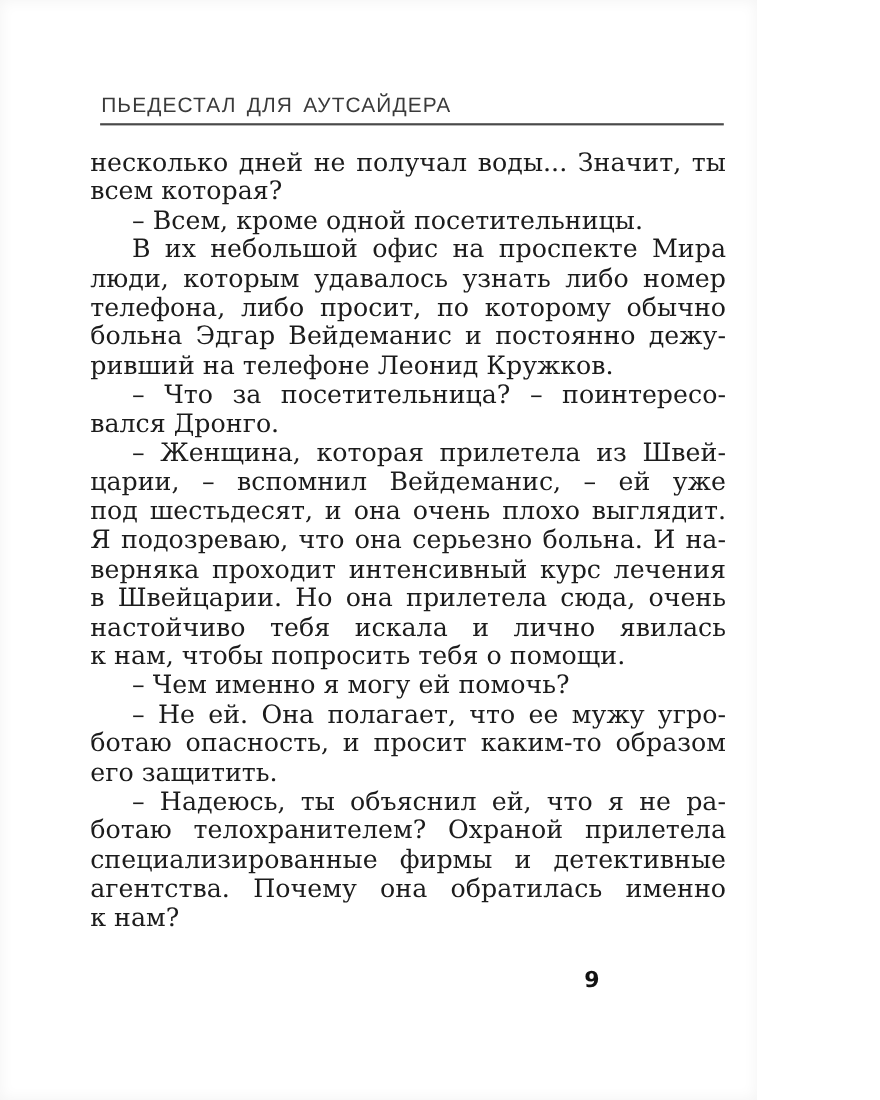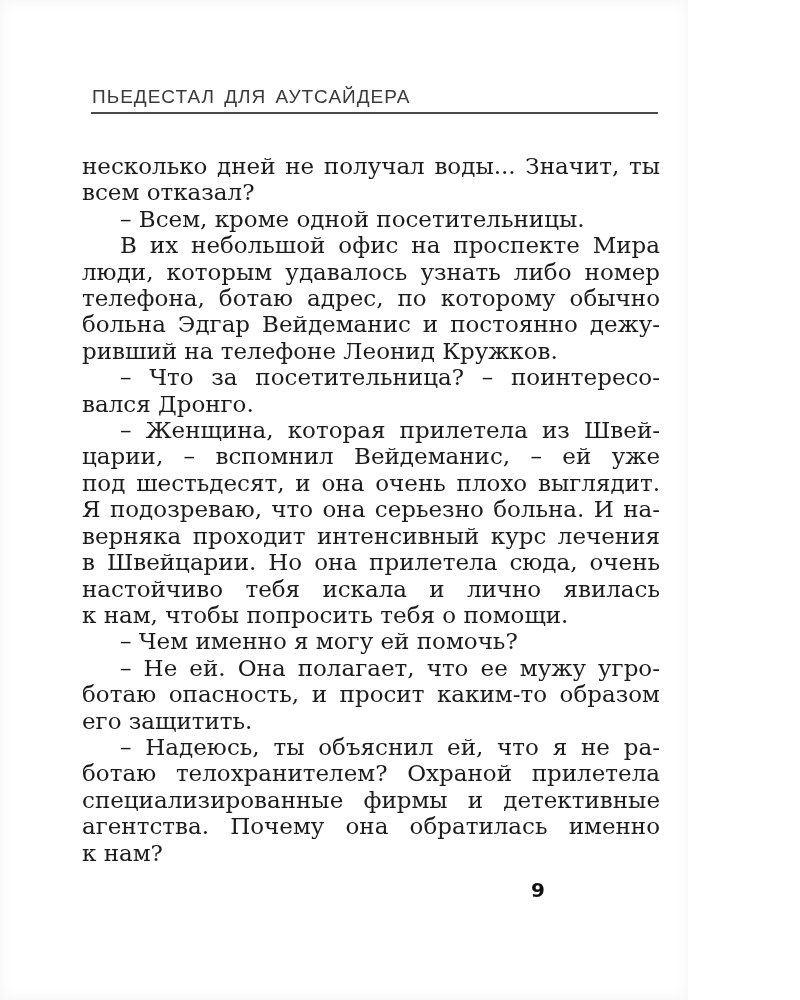--- a/index.html
+++ b/index.html
@@ -31,21 +31,21 @@
     position: absolute;
     left: 91px;
     top: 112px;
     width: 567px;
     height: 2px;
     background: #4a4a4a;
   }
   .page-body {
     position: absolute;
     left: 82px;
-    top: 153px;
+    top: 135px;
     width: 578px;
     font-size: 23px;
     line-height: 26.4px;
     color: #1c1c1c;
   }
   .para { margin: 0; }
   .line {
     text-align: justify;
     text-align-last: justify;
     white-space: normal;
@@ -64,29 +64,29 @@
 </style>
 </head>
 <body>
 
 <div class="page" style="background: rgb(255, 255, 255);">
   <div class="running-head" style="color: rgb(58, 58, 58);">ПЬЕДЕСТАЛ ДЛЯ АУТСАЙДЕРА</div>
   <div class="header-rule" style="background: rgb(74, 74, 74);"></div>
   <main class="page-body" style="color: rgb(28, 28, 28);">
       <div class="para">
         <div class="line">несколько дней не получал воды... Значит, ты</div>
-        <div class="line last">всем отказал?</div>
+        <div class="line last">всем которая?</div>
       </div>
       <div class="para">
         <div class="line last indent">– Всем, кроме одной посетительницы.</div>
       </div>
       <div class="para">
         <div class="line indent">В их небольшой офис на проспекте Мира</div>
         <div class="line">люди, которым удавалось узнать либо номер</div>
-        <div class="line">телефона, ботаю адрес, по которому обычно</div>
+        <div class="line">телефона, либо просит, по которому обычно</div>
         <div class="line">больна Эдгар Вейдеманис и постоянно дежу-</div>
         <div class="line last">ривший на телефоне Леонид Кружков.</div>
       </div>
       <div class="para">
         <div class="line indent">– Что за посетительница? – поинтересо-</div>
         <div class="line last">вался Дронго.</div>
       </div>
       <div class="para">
         <div class="line indent">– Женщина, которая прилетела из Швей-</div>
         <div class="line">царии, – вспомнил Вейдеманис, – ей уже</div>

